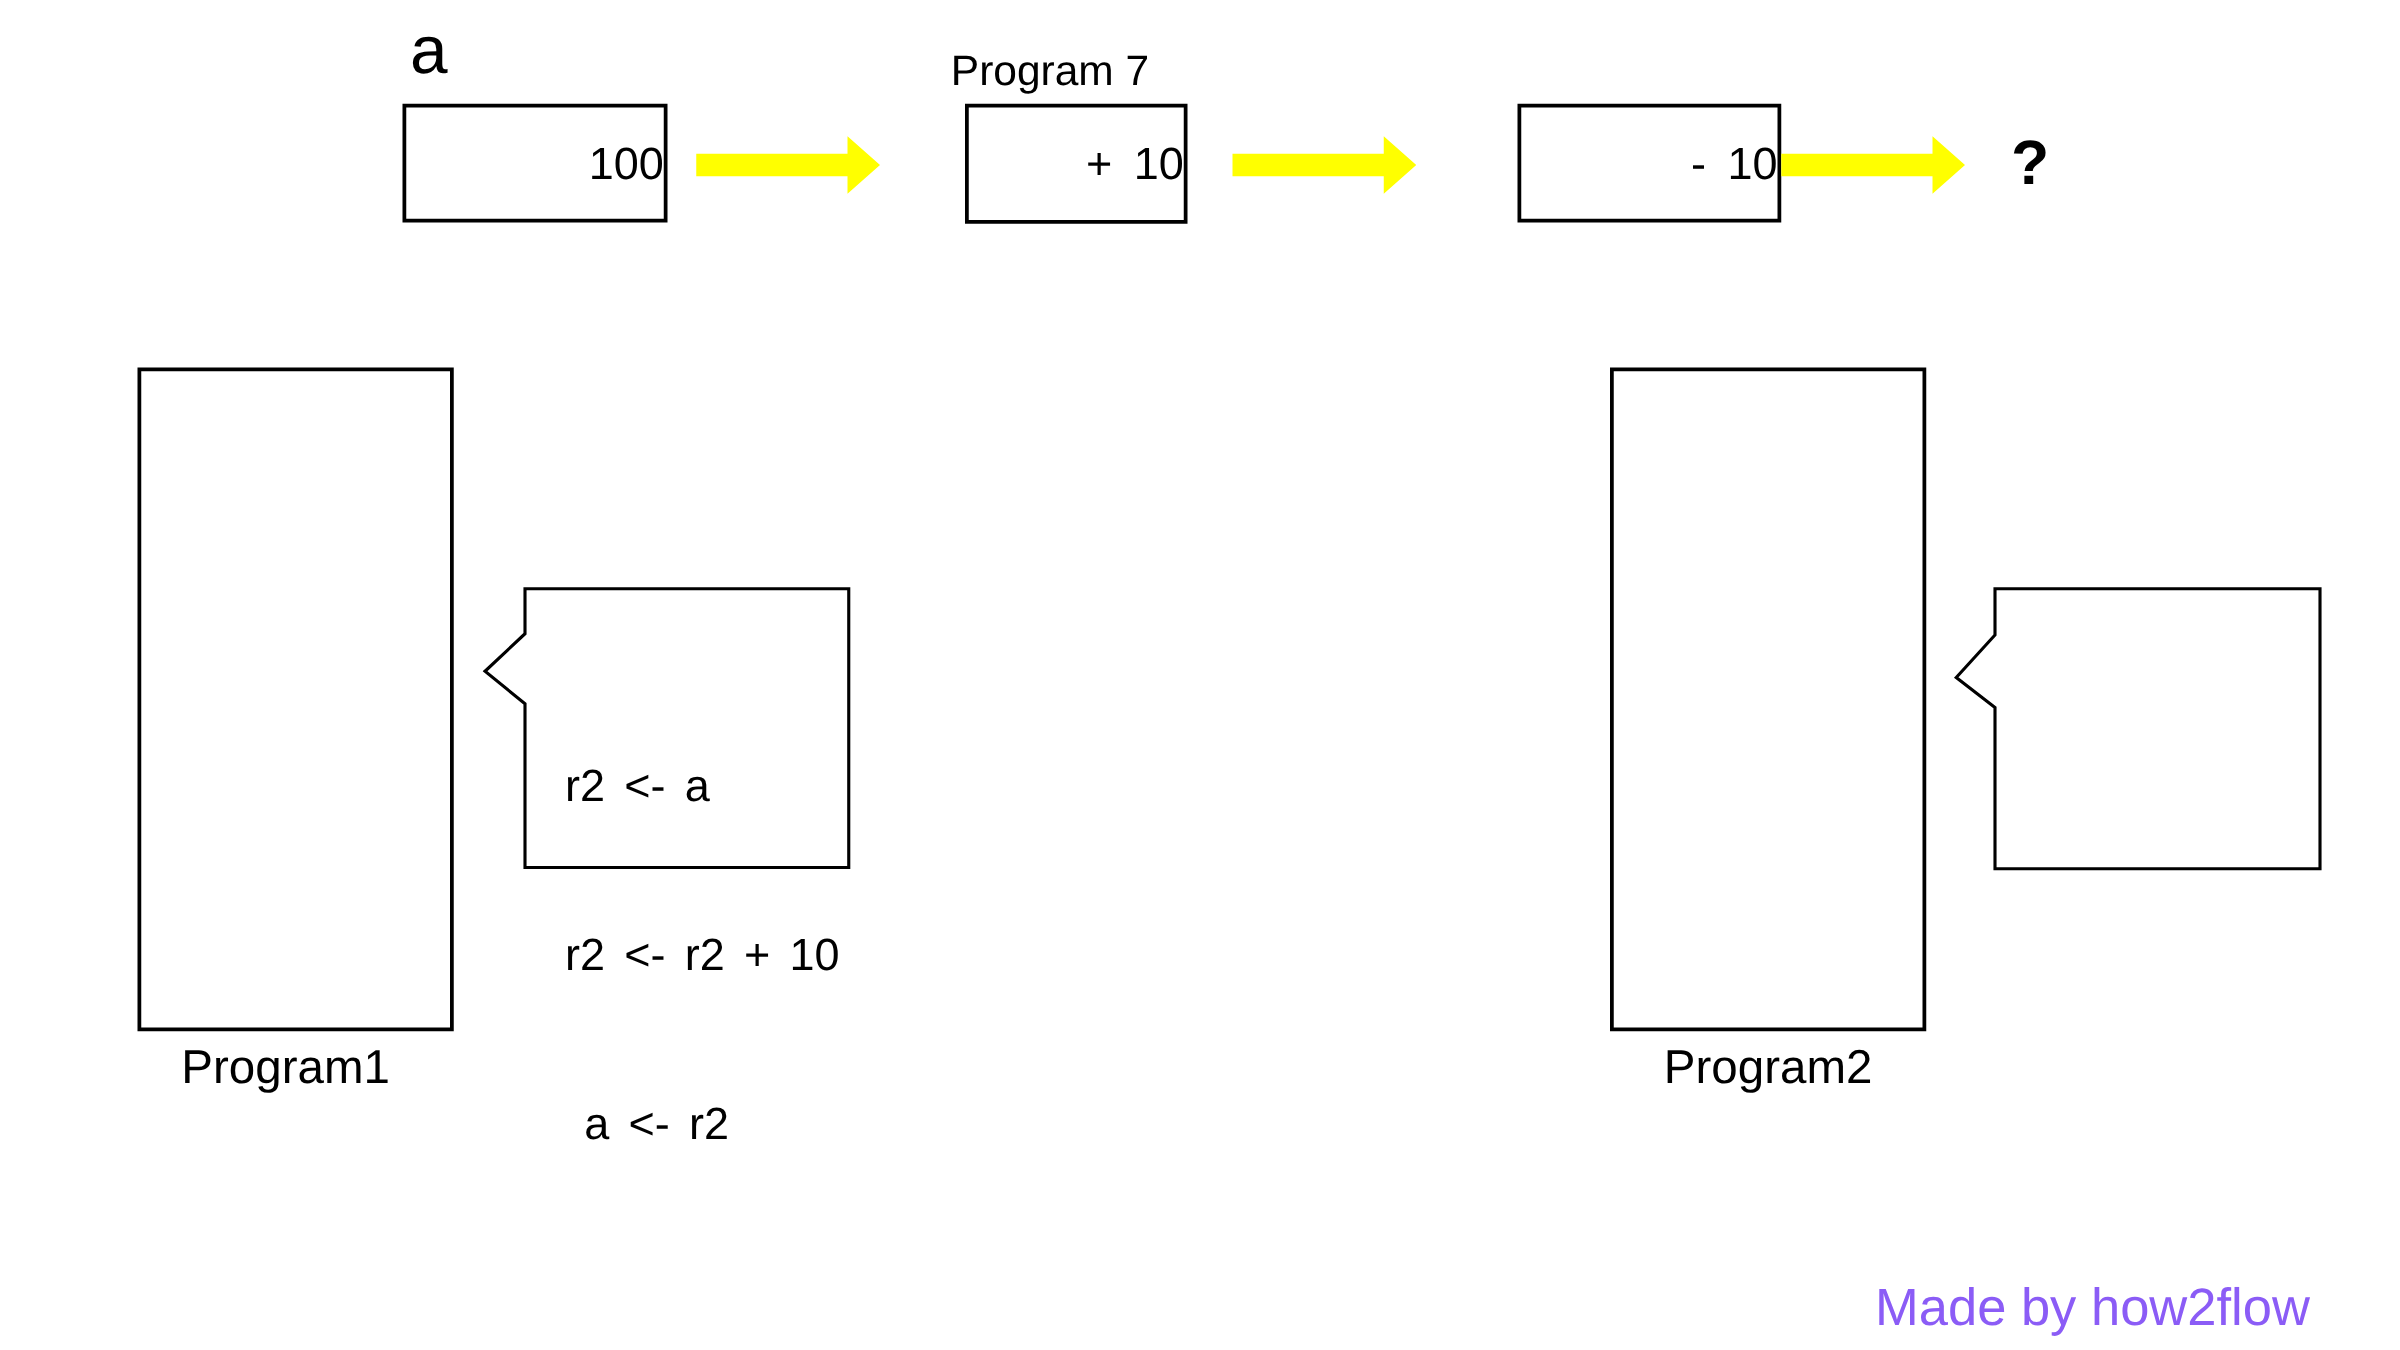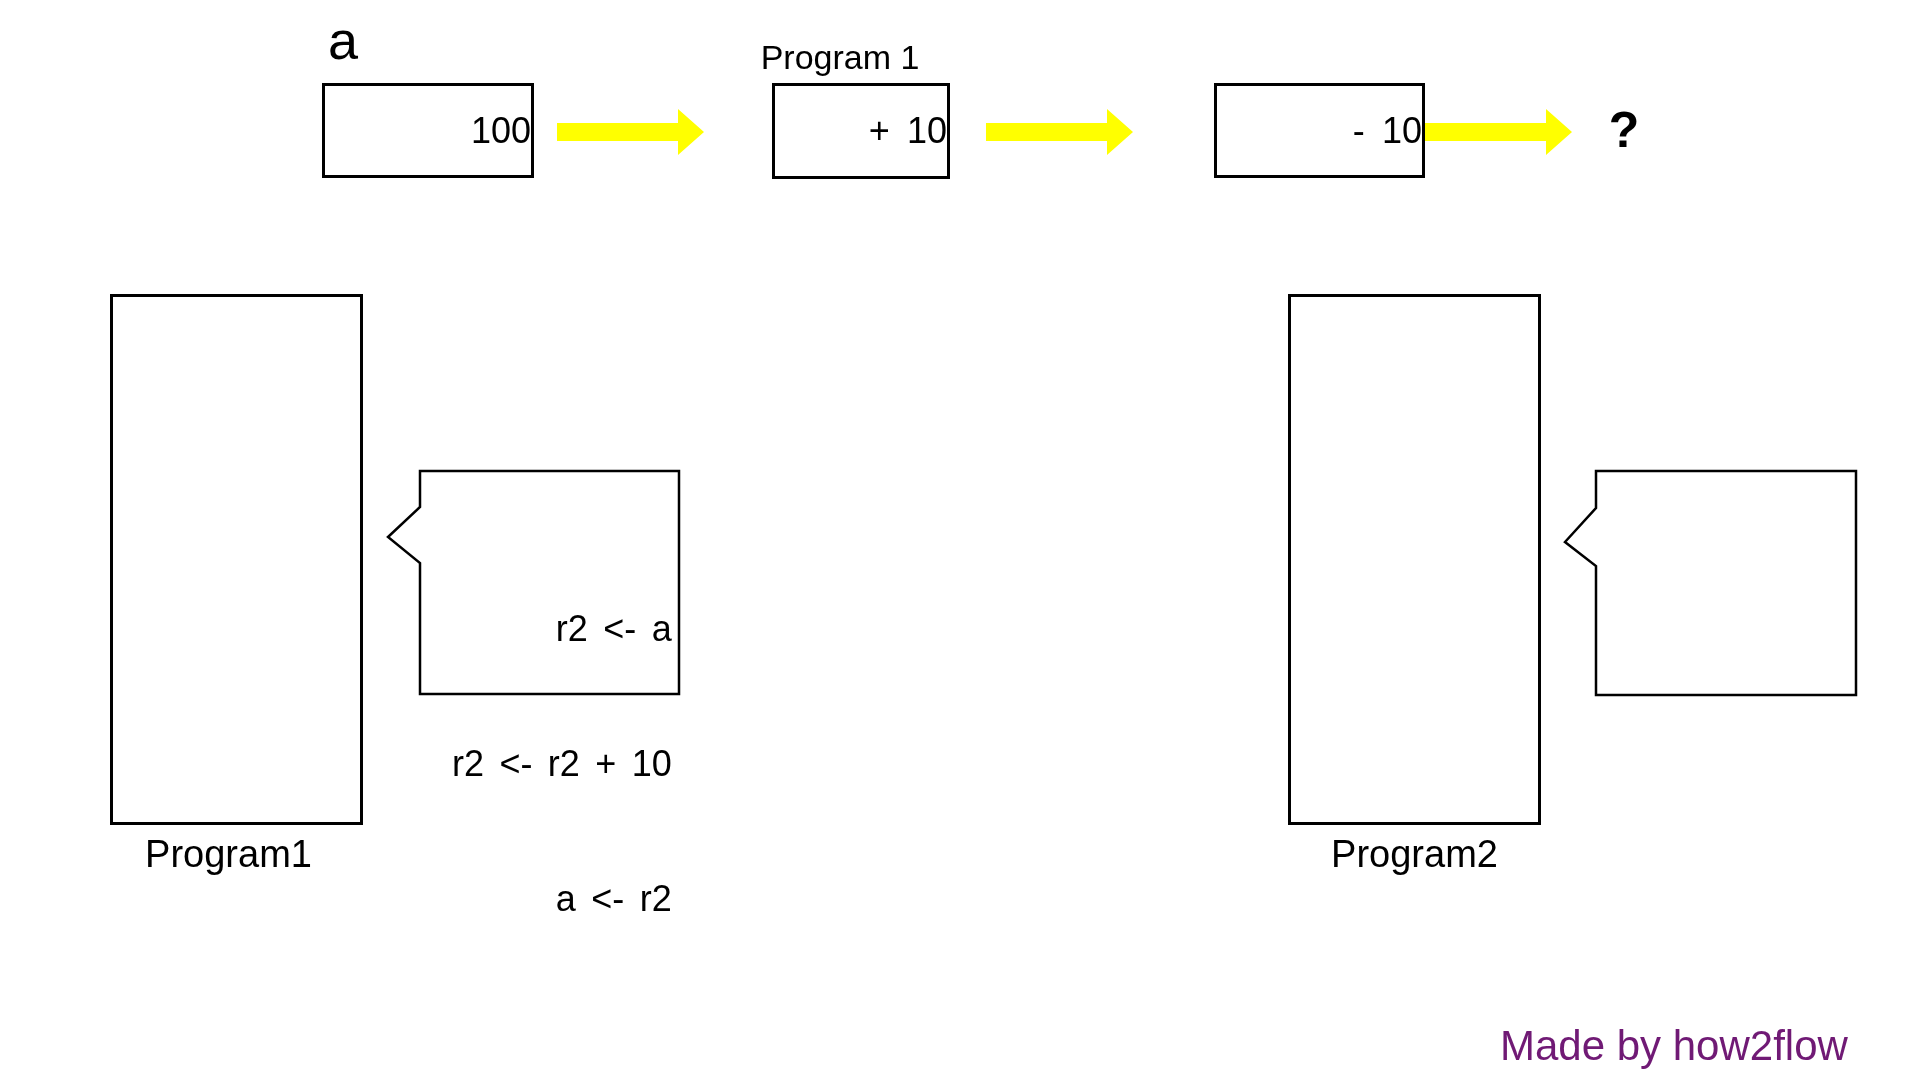--- a/index.html
+++ b/index.html
@@ -96,47 +96,47 @@
     stroke-width: 2.5;
     stroke-linejoin: miter;
   }
 
   .code {
     font-size: 36px;
     line-height: 45px;
     word-spacing: 0.15em;
     white-space: pre;
   }
-  .code-1 { left: 452px;  top: 516px; text-align: right; }
+  .code-1 { left: 452px;  top: 516px; }
   .code-2 { left: 1629px; top: 516px; }
 
   .footer-credit {
     left: 1500px;
     top: 1020px;
     font-size: 42px;
     line-height: 52px;
-    color: #701a75;
+    color: #8b5cf6;
   }
 </style>
 </head>
 <body>
 
 <div class="canvas">
 
   <div class="abs var-label">a</div>
 
   <div class="abs flow-box box-a">
     <span>100</span>
   </div>
 
   <svg class="abs arrow arrow-1" viewBox="0 0 152 50">
     <polygon points="2,16 123,16 123,2 149,25 123,48 123,34 2,34" fill="#FFFF00"></polygon>
   </svg>
 
-  <div class="abs top-label tl-p1">Program 1</div>
+  <div class="abs top-label tl-p1">Program 7</div>
   <div class="abs flow-box box-p1">
     <span>+ 10</span>
   </div>
 
   <svg class="abs arrow arrow-2" viewBox="0 0 152 50">
     <polygon points="2,16 123,16 123,2 149,25 123,48 123,34 2,34" fill="#FFFF00"></polygon>
   </svg>
 
   <div class="abs flow-box box-p2">
     <span>- 10</span>

